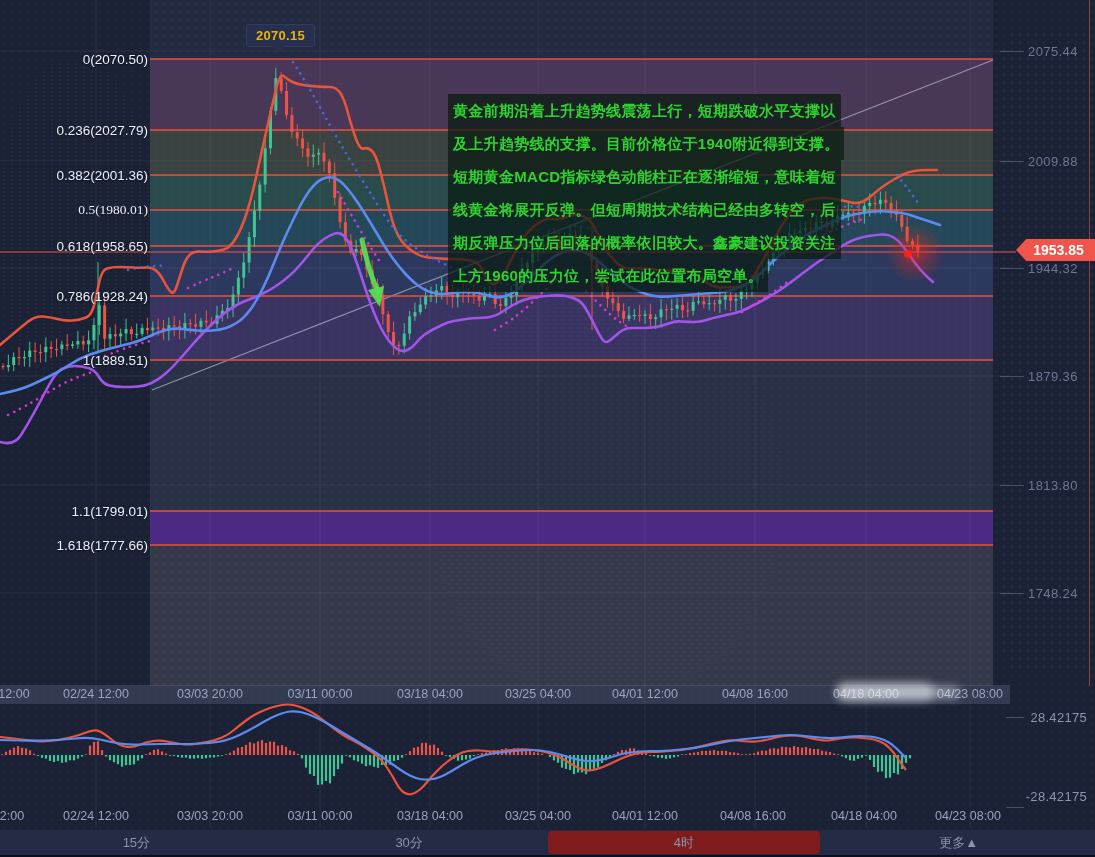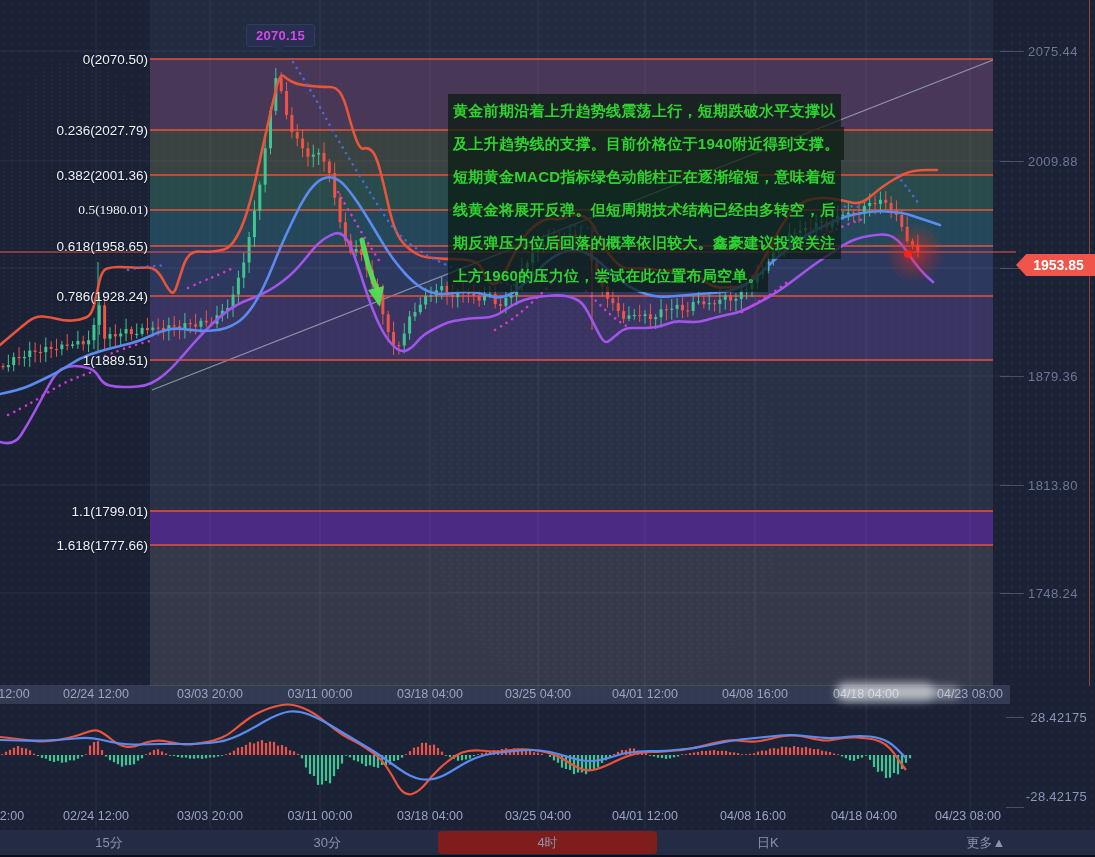--- a/index.html
+++ b/index.html
@@ -12,23 +12,23 @@
   #chart-svg{position:absolute;left:0;top:0;}
   .fib-label{position:absolute;right:947px;transform:translateY(-50%);color:#eef1f9;font-size:13.5px;white-space:nowrap;text-shadow:0 1px 2px rgba(0,0,0,.6);}
   .rtick-label{position:absolute;left:1028px;transform:translateY(-50%);color:#6d7794;font-size:13px;letter-spacing:.4px;}
   .rtick-dash{position:absolute;left:1000px;width:24px;height:1px;background:rgba(150,162,195,.35);}
   .xaxis-strip{position:absolute;left:0;top:685px;width:1010px;height:19px;background:rgba(138,150,184,.22);}
   .xlabel{position:absolute;transform:translateX(-50%);color:#9aa4c2;font-size:12.5px;white-space:nowrap;}
   .xlabel.row1{top:687px;}
   .xlabel.row2{top:809px;}
   .macd-label{position:absolute;right:8px;color:#8b95b4;font-size:13px;letter-spacing:.3px;}
   .tooltip{position:absolute;left:246px;top:24px;background:#272f4e;border:1px solid #323b5e;border-radius:3px;
-    color:#d946ef;font-size:13px;font-weight:bold;padding:3px 9px;letter-spacing:.3px;}
+    color:#eab308;font-size:13px;font-weight:bold;padding:3px 9px;letter-spacing:.3px;}
   .tooltip:after{content:"";position:absolute;left:26px;top:100%;border:6px solid transparent;border-top-color:#272f4e;}
-  .price-tag{position:absolute;left:1016px;top:254px;width:79px;height:22px;background:#f0544a;
+  .price-tag{position:absolute;left:1016px;top:239px;width:79px;height:22px;background:#f0544a;
     color:#fff;font-size:14px;font-weight:bold;line-height:22px;text-align:center;padding-left:6px;box-sizing:border-box;
     clip-path:polygon(0 50%,13% 0,100% 0,100% 100%,13% 100%);}
   .annotation{position:absolute;left:448px;top:94px;width:380px;}
   .ann-line{display:table;background:rgba(8,26,16,.72);color:#2fd32f;font-size:15px;font-weight:600;
     line-height:19px;padding:7px 5px;letter-spacing:.3px;white-space:nowrap;}
   .watermark-blur{position:absolute;background:rgba(255,255,255,.8);filter:blur(4px);border-radius:10px;pointer-events:none;}
   .right-border-line{position:absolute;left:1089px;top:0;width:1px;height:686px;background:rgba(232,84,60,.6);}
   .toolbar{position:absolute;left:0;top:830px;width:1095px;height:27px;background:#232b45;display:flex;
     border-bottom:2px solid #0b0f1d;box-sizing:border-box;}
   .tf-btn{flex:1;display:flex;align-items:center;justify-content:center;color:#8b93ad;font-size:13px;cursor:pointer;}
@@ -764,16 +764,15 @@
   <div class="macd-label" style="top:710px;">28.42175</div>
   <div class="macd-label" style="top:789px;margin-left:13px;">-28.42175</div>
 
   <div class="watermark-blur" style="left:836px;top:683px;width:98px;height:18px;opacity:.8;"></div>
   <div class="watermark-blur" style="left:928px;top:686px;width:32px;height:13px;opacity:.5;"></div>
 
   <div class="toolbar" id="toolbar">
       <div class="tf-btn">15分</div>
       <div class="tf-btn">30分</div>
       <div class="tf-btn selected">4时</div>
-      <div class="tf-btn">日K</div>
       <div class="tf-btn">更多▲</div>
     </div>
 </div>
 
 </body></html>

